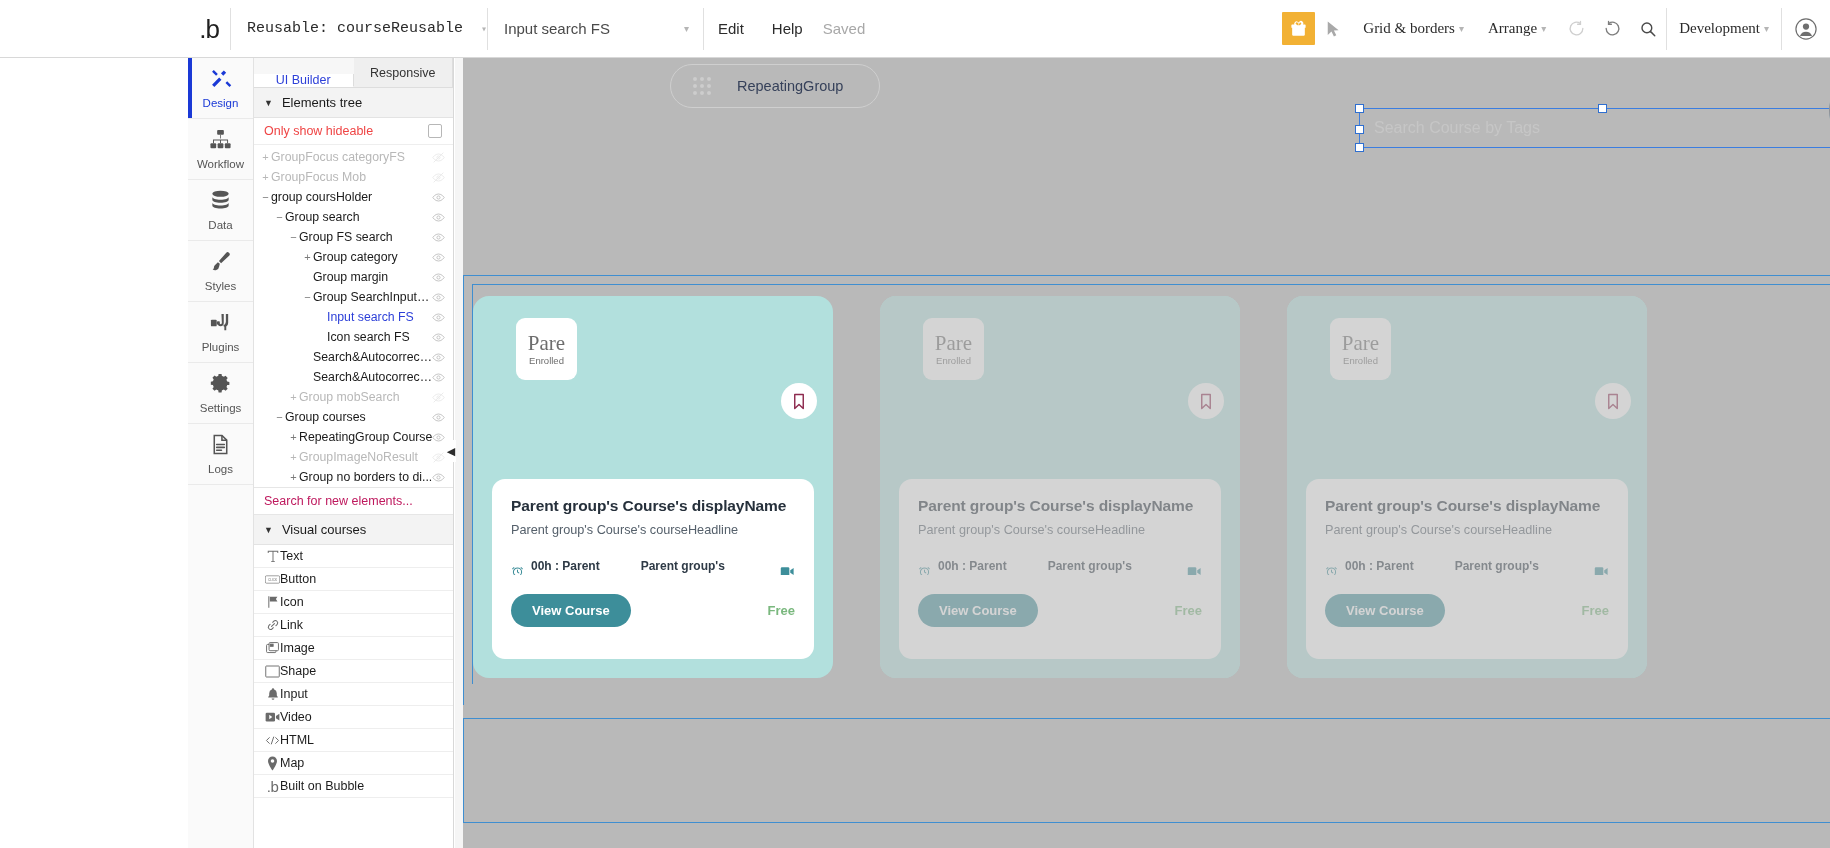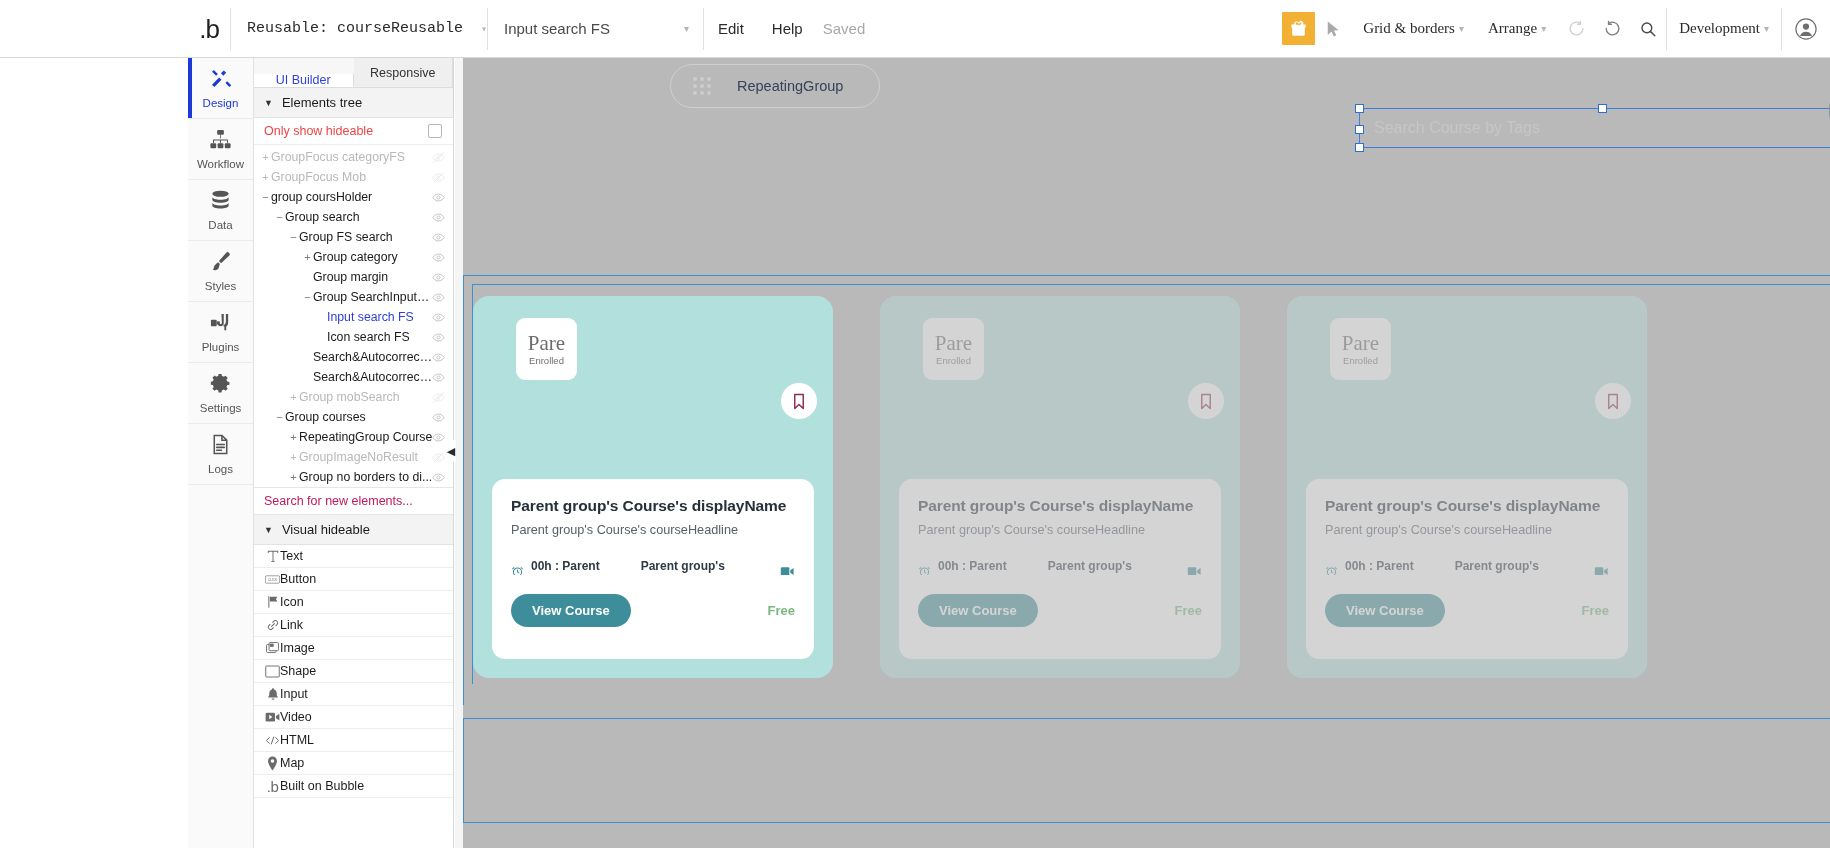--- a/index.html
+++ b/index.html
@@ -541,21 +541,21 @@
               <path d="M1.5 12S5.5 5.5 12 5.5 22.5 12 22.5 12 18.5 18.5 12 18.5 1.5 12 1.5 12z"></path>
               <circle cx="12" cy="12" r="2.9"></circle>
             </svg></span>
         </div>
       </div>
 
     <div class="search-new">Search for new elements...</div>
 
     <div class="section-head">
       <span class="tri">▼</span>
-      <span class="txt">Visual hideable</span>
+      <span class="txt">Visual courses</span>
     </div>
 
     <div class="velist" id="velist">
         <div class="ve-row">
           <span class="ve-ic">
             <svg width="14" height="14" viewBox="0 0 24 24" fill="#6b6b6b">
               <path d="M3 3h18v4h-1.6V4.6H12.8V21h2.4v1.4H8.8V21h2.4V4.6H4.6V7H3z"></path>
             </svg>
           </span>
           <span class="vname">Text</span>

